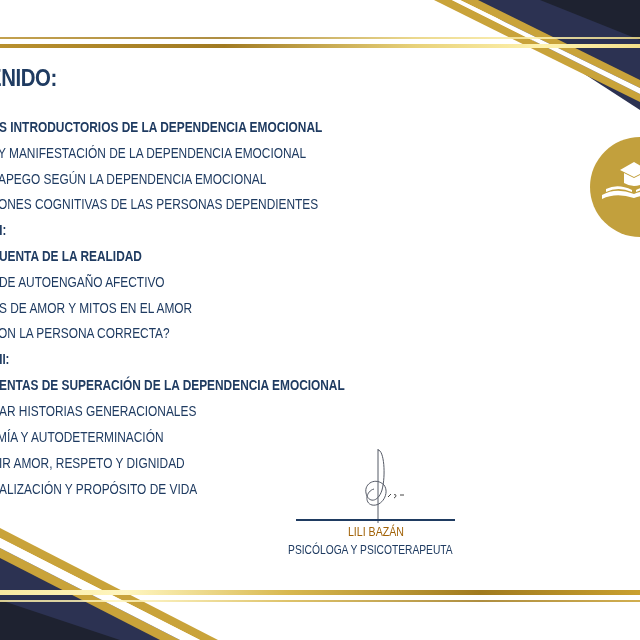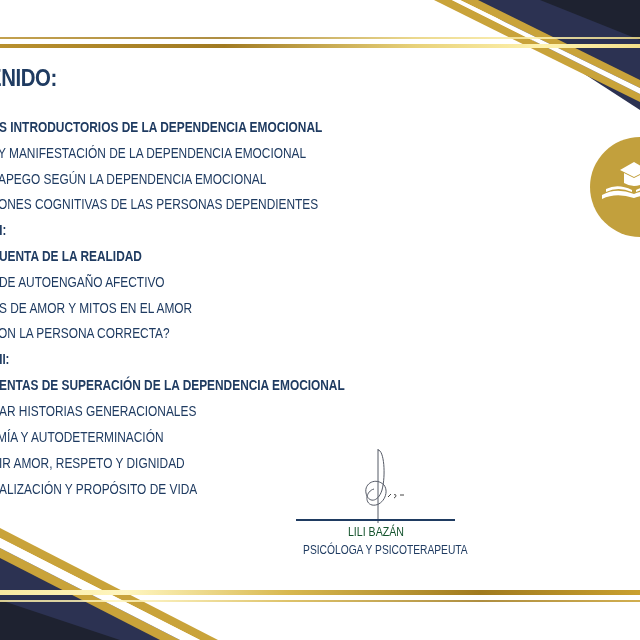--- a/index.html
+++ b/index.html
@@ -13,23 +13,23 @@
     .txt {
       position: absolute; white-space: nowrap; color: #1f3b61;
       font-family: "Liberation Sans", sans-serif;
       transform-origin: left center;
     }
     .title { font-weight: 700; font-size: 24px; top: 64px; left: -12px; letter-spacing: -0.5px; transform: scaleX(0.85); }
     .module { font-weight: 700; font-size: 14px; transform: scaleX(0.82); }
     .heading { font-weight: 700; font-size: 14.5px; transform: scaleX(0.82); }
     .item { font-weight: 400; font-size: 14.5px; transform: scaleX(0.82); }
     .sig-line { position: absolute; left: 296px; top: 519px; width: 159px; height: 2px; background: #1f3b61; }
-    .sig-name { position: absolute; top: 525px; left: 296px; width: 159px; text-align: center; font-size: 12.5px; color: #14532d; }
+    .sig-name { position: absolute; top: 525px; left: 296px; width: 159px; text-align: center; font-size: 12.5px; color: #a16207; }
     .sig-name span { display: inline-block; transform: scaleX(0.85); }
-    .sig-role { position: absolute; top: 543px; left: 270px; width: 230px; text-align: center; font-size: 12.5px; color: #1f3b61; }
+    .sig-role { position: absolute; top: 543px; left: 270px; width: 230px; text-align: left; font-size: 12.5px; color: #1f3b61; }
     .sig-role span { display: inline-block; transform: scaleX(0.82); }
     .icon-badge { position: absolute; left: 590px; top: 137px; width: 100px; height: 100px; border-radius: 50%; background: #c2a03d; }
   </style>
 </head>
 <body>
 
 <svg class="deco" viewBox="0 0 640 640" xmlns="http://www.w3.org/2000/svg">
   <defs>
     <linearGradient id="goldTop" x1="0" x2="1" y1="0" y2="0">
       <stop offset="0" stop-color="#b8902e"></stop>

